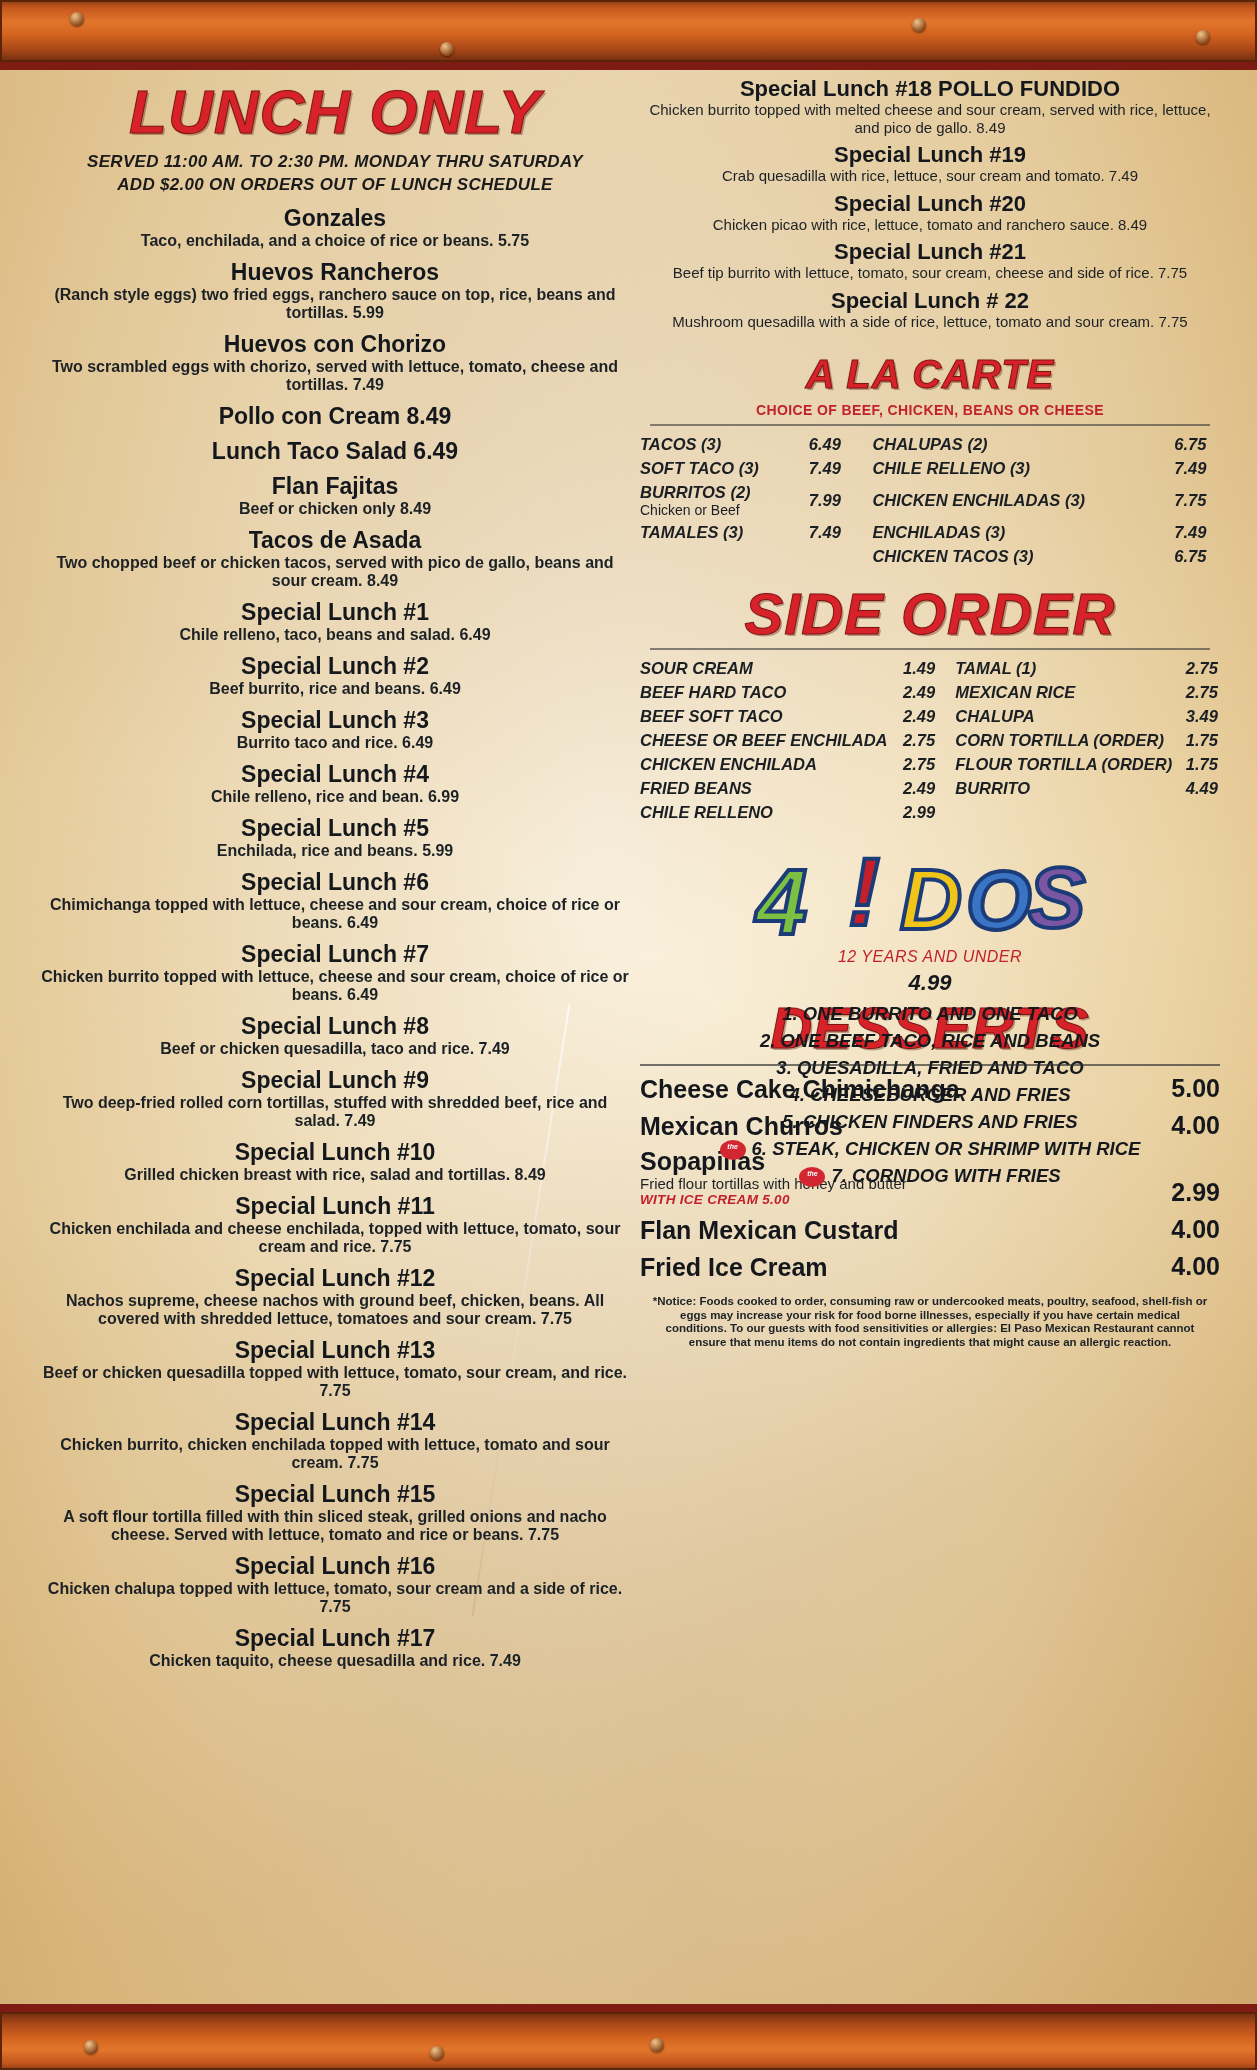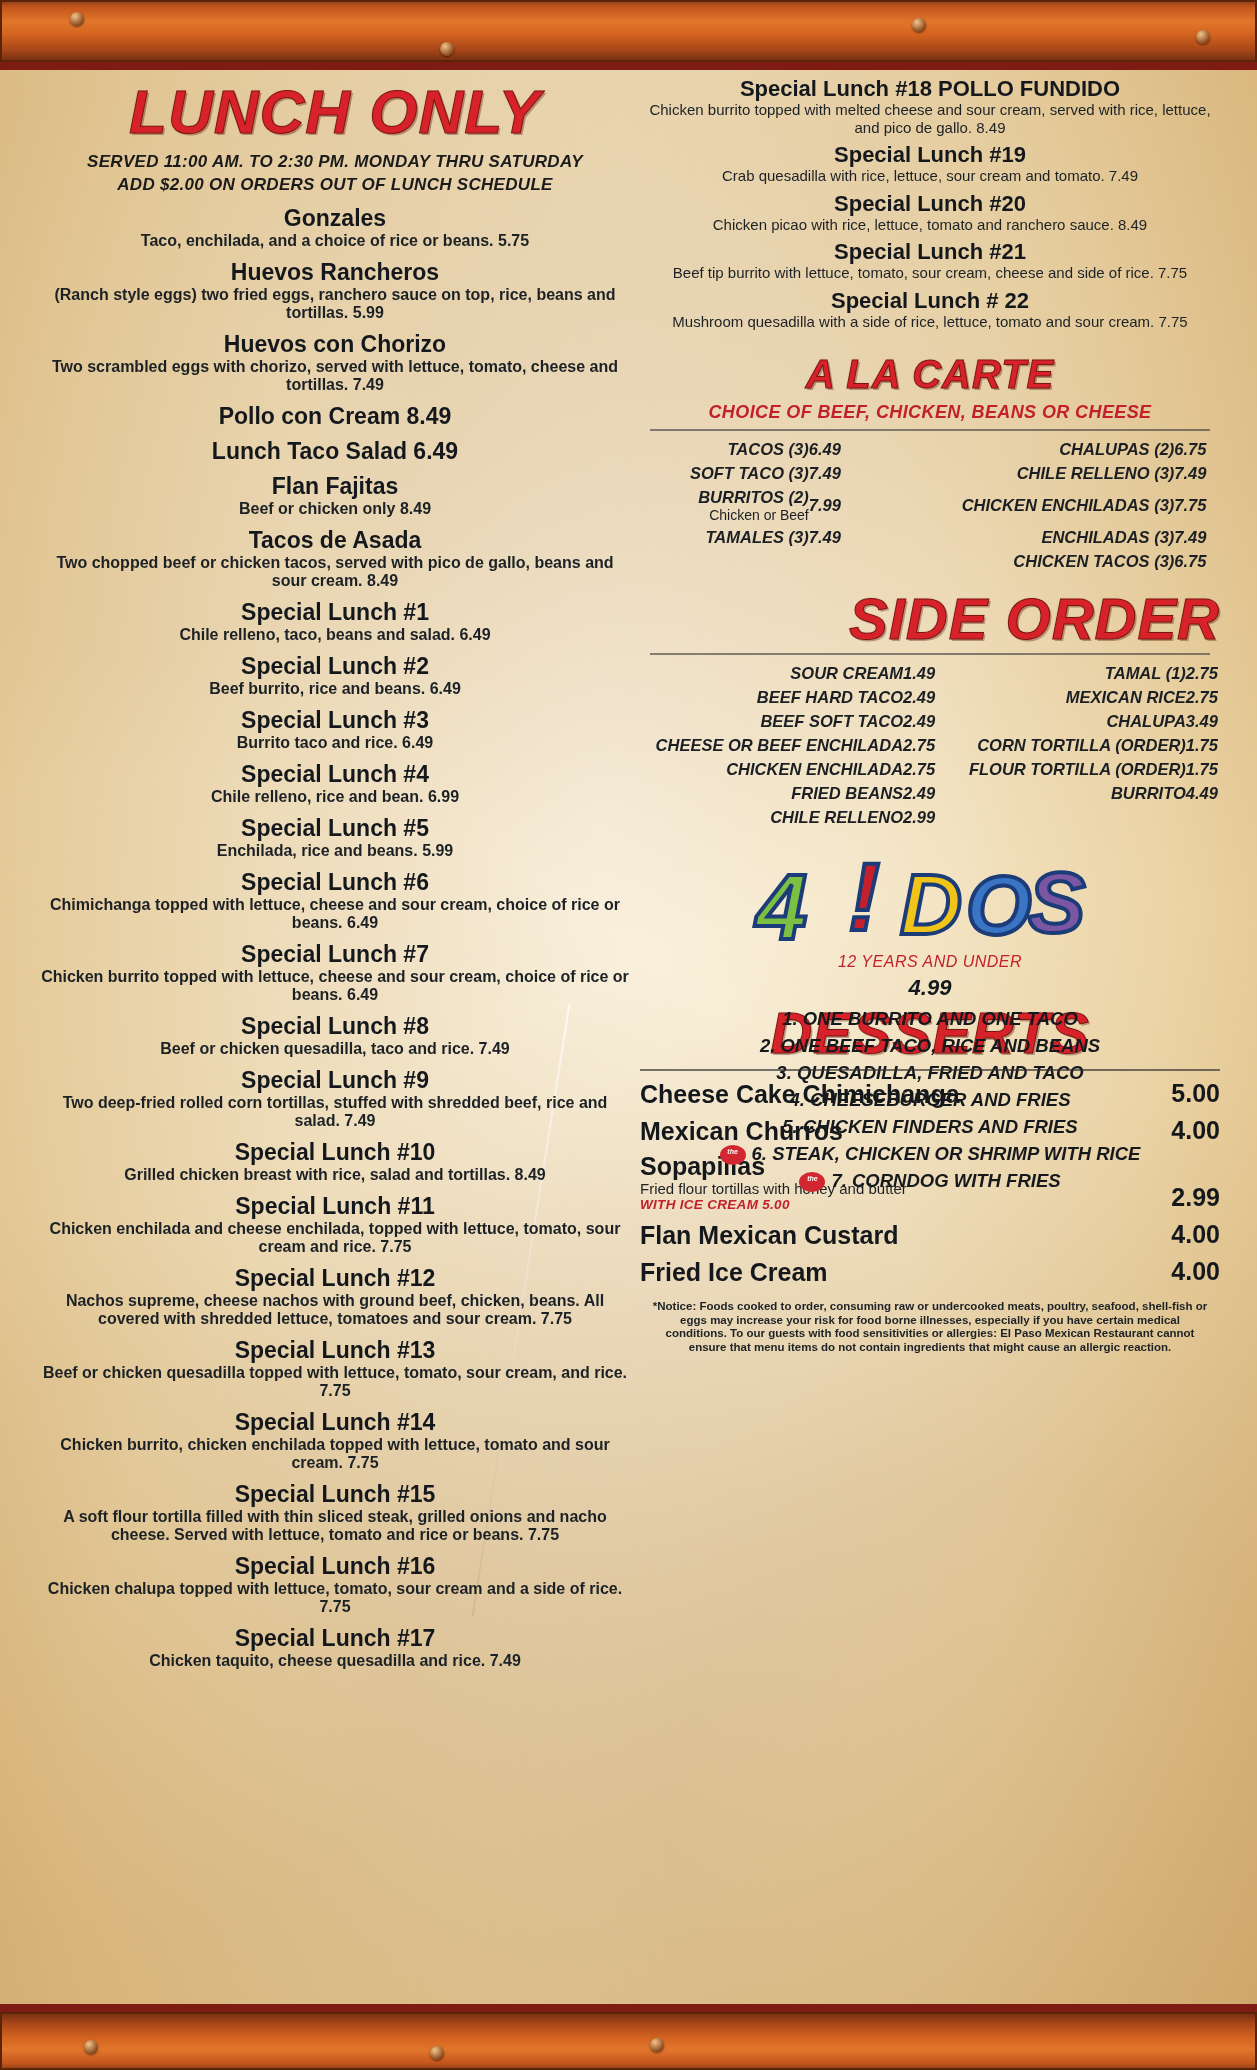--- a/index.html
+++ b/index.html
@@ -58,31 +58,31 @@
   }
   .item{margin:9px 0 0;text-align:center;}
   .item .name{font-weight:bold;color:#14181c;font-size:23px;line-height:26px;}
   .item .desc{color:#1c2125;font-size:16px;line-height:18px;margin-top:1px;font-weight:bold;}
 
   .right-item{margin:6px 0 0;text-align:center;}
   .right-item .name{font-weight:bold;color:#14181c;font-size:22px;line-height:25px;}
   .right-item .desc{color:#1c2125;font-size:15px;line-height:17.5px;}
 
   #alacarte-title{font-size:40px;line-height:60px;margin:14px 0 0;}
-  #sideorder-title{font-size:58px;line-height:60px;margin:16px 0 4px;text-align:right;}
+  #sideorder-title{font-size:58px;line-height:60px;margin:16px 0 4px;}
   #desserts-title{font-size:58px;line-height:60px;margin:10px 0 6px;}
   .choice-line{
-    text-align:center;color:#c2202a;font-weight:bold;font-style:italic;
-    font-size:18px;letter-spacing:.4px;margin:-2px 0 6px;
+    text-align:center;color:#c2202a;font-weight:bold;
+    font-size:14px;letter-spacing:.4px;margin:-2px 0 6px;
   }
   .rule{height:2px;background:#3a3a3a;opacity:.6;margin:2px 10px 6px;}
 
   table.price{width:100%;border-collapse:collapse;font-style:italic;font-weight:bold;color:#1b1f23;}
   table.price td{padding:2.5px 0;font-size:16.5px;white-space:nowrap;}
-  td.nm{text-align:right;}
+  td.nm{text-align:left;}
   td.pr{text-align:left;padding-right:14px;}
   td.gap{width:18px;}
   .sub-note{font-size:14px;font-weight:normal;font-style:normal;color:#1b1f23;}
 
   
   .kids-wrap{margin-top:14px;text-align:center;position:relative;height:150px;}
   .kids-logo{display:inline-block;position:relative;height:120px;width:360px;}
   .kl{position:absolute;font-weight:bold;font-style:italic;line-height:1;
       -webkit-text-stroke:4px #1b3c78;}
   .kl4{left:6px;top:18px;font-size:92px;color:#7cc043;}

